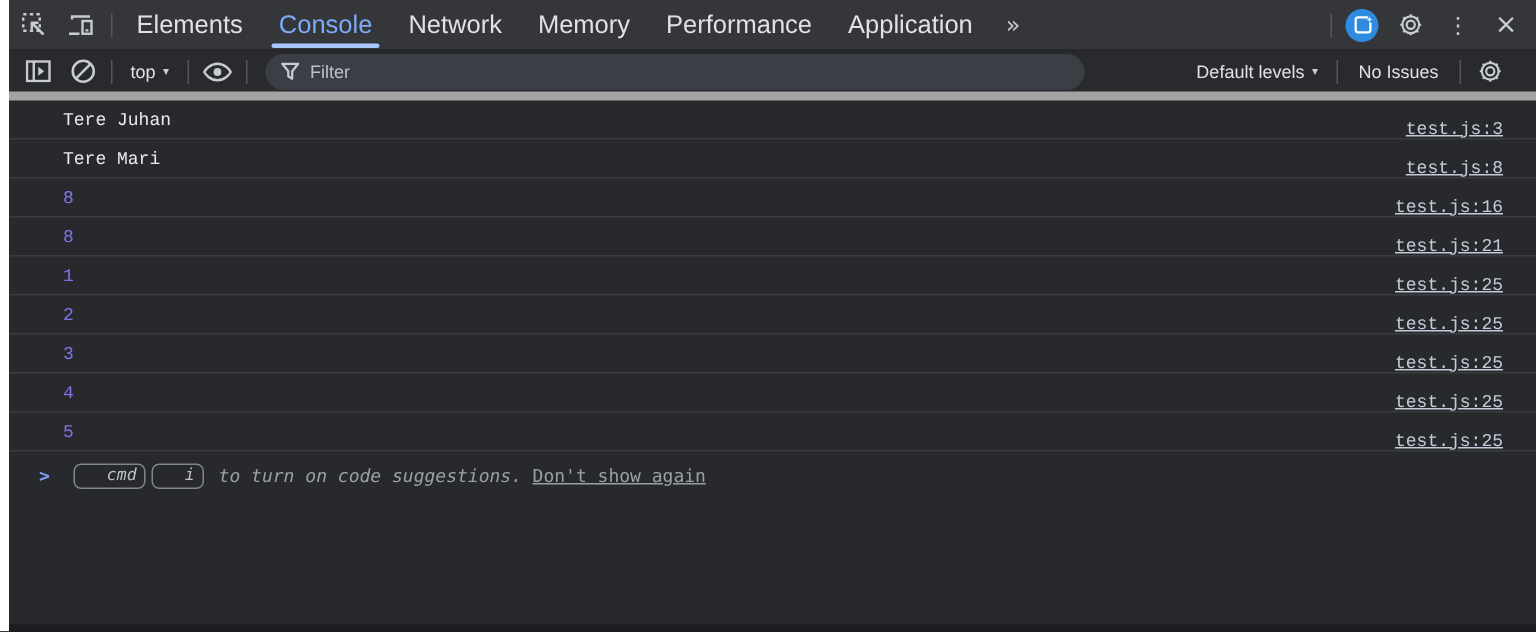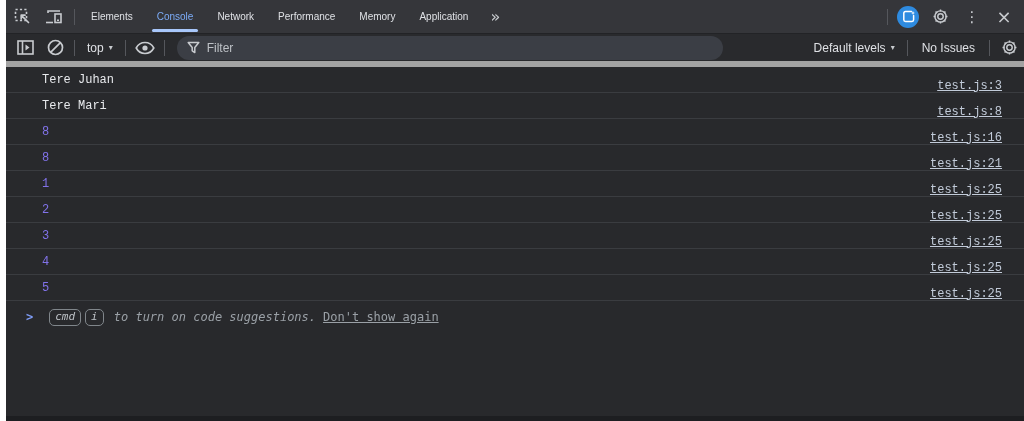--- a/index.html
+++ b/index.html
@@ -19,21 +19,21 @@
     background:#35363A; display:flex; align-items:stretch;
     border-bottom:1px solid #222326;
   }
   .icon-btn {
     display:flex; align-items:center; justify-content:center;
     width:32px; height:100%; color:#C8CBCF; cursor:pointer; flex:0 0 auto;
   }
   .vsep { width:1px; height:16px; background:#55575C; align-self:center; margin:0 4px; flex:0 0 auto; }
   .tab {
     display:flex; align-items:center; padding:0 12px; position:relative;
-    color:#DFE1E5; font-size:10px; cursor:pointer; white-space:nowrap;
+    color:#DFE1E5; font-size:17px; cursor:pointer; white-space:nowrap;
   }
   .tab.active { color:#7CACF8; }
   .tab.active::after {
     content:""; position:absolute; left:7px; right:7px; bottom:1px; height:3px;
     border-radius:3px; background:#A8C7FA;
   }
   .more-tabs { font-size:16px; color:#C8CBCF; padding:0 10px; display:flex; align-items:center; cursor:pointer; }
   .tabbar-right { margin-left:auto; display:flex; align-items:center; padding-right:4px; }
   .glyph { font-family:"DejaVu Sans", sans-serif; }
   .kebab { font-size:15px; }
@@ -59,21 +59,21 @@
   .filter-wrap {
     display:flex; align-items:center; gap:7px;
     background:#3B3E45; border-radius:12px; height:24px; width:546px;
     margin-left:8px; padding:0 10px; flex:0 0 auto; cursor:text;
   }
   .filter-wrap input {
     background:transparent; border:none; outline:none; color:#DFE1E5;
     font-size:12px; width:100%; font-family:"Liberation Sans", sans-serif;
   }
   .filter-wrap input::placeholder { color:#BDC1C6; }
-  .toolbar-right { margin-left:auto; display:flex; align-items:center; padding-right:0; }
+  .toolbar-right { margin-left:auto; display:flex; align-items:center; padding-right:16px; }
   .no-issues { color:#DFE1E5; font-size:12px; padding:0 10px; cursor:pointer; white-space:nowrap; }
 
   
   .console-list { position:absolute; left:6px; right:0; top:67px; }
   .console-row {
     display:flex; align-items:center; height:26px;
     border-bottom:1px solid #3A3C40;
     font-family:Liberation Mono, monospace; font-size:12px;
   }
   .msg-text { padding-left:36px; color:#E8EAED; white-space:pre; }
@@ -82,21 +82,21 @@
   .msg-source a { color:#C2CBD9; text-decoration:underline; cursor:pointer; }
 
   
   .hint-row {
     display:flex; align-items:center; height:32px; padding-left:20px;
     font-family:"DejaVu Sans Mono", monospace; font-size:12px; color:#9AA0A6;
   }
   .prompt-chevron { color:#7E9CF5; font-size:12px; font-weight:bold; margin-right:16px; font-family:"DejaVu Sans Mono", monospace; }
   .keycap {
     display:inline-block; border:1px solid #80868B; border-radius:5px;
-    padding:0px 5px 1px 5px; font-style:italic; color:#BDC1C6; font-size:11px;
+    padding:0px 5px 1px 21px; font-style:italic; color:#BDC1C6; font-size:11px;
     margin-right:4px; line-height:14px;
   }
   .hint-text { font-style:italic; margin-left:6px; }
   .hint-link { text-decoration:underline; margin-left:7px; color:#9AA0A6; cursor:pointer; }
 
   svg { display:block; }
 </style>
 </head>
 <body>
 
@@ -121,22 +121,22 @@
           <rect x="12" y="10.5" width="2" height="1.5" fill="#C8CBCF"></rect>
         </svg>
       </span>
     </div>
     <div class="vsep"></div>
 
     <div id="tabs-container" style="display:flex; align-items:stretch;">
         <div class="tab">Elements</div>
         <div class="tab active">Console</div>
         <div class="tab">Network</div>
+        <div class="tab">Memory</div>
         <div class="tab">Performance</div>
-        <div class="tab">Memory</div>
         <div class="tab">Application</div>
       </div>
 
     <div class="more-tabs glyph">»</div>
 
     <div class="tabbar-right">
       <div class="vsep"></div>
       <div class="icon-btn">
         <span class="ai-badge">
           <svg width="13" height="13" viewBox="0 0 13 13">

